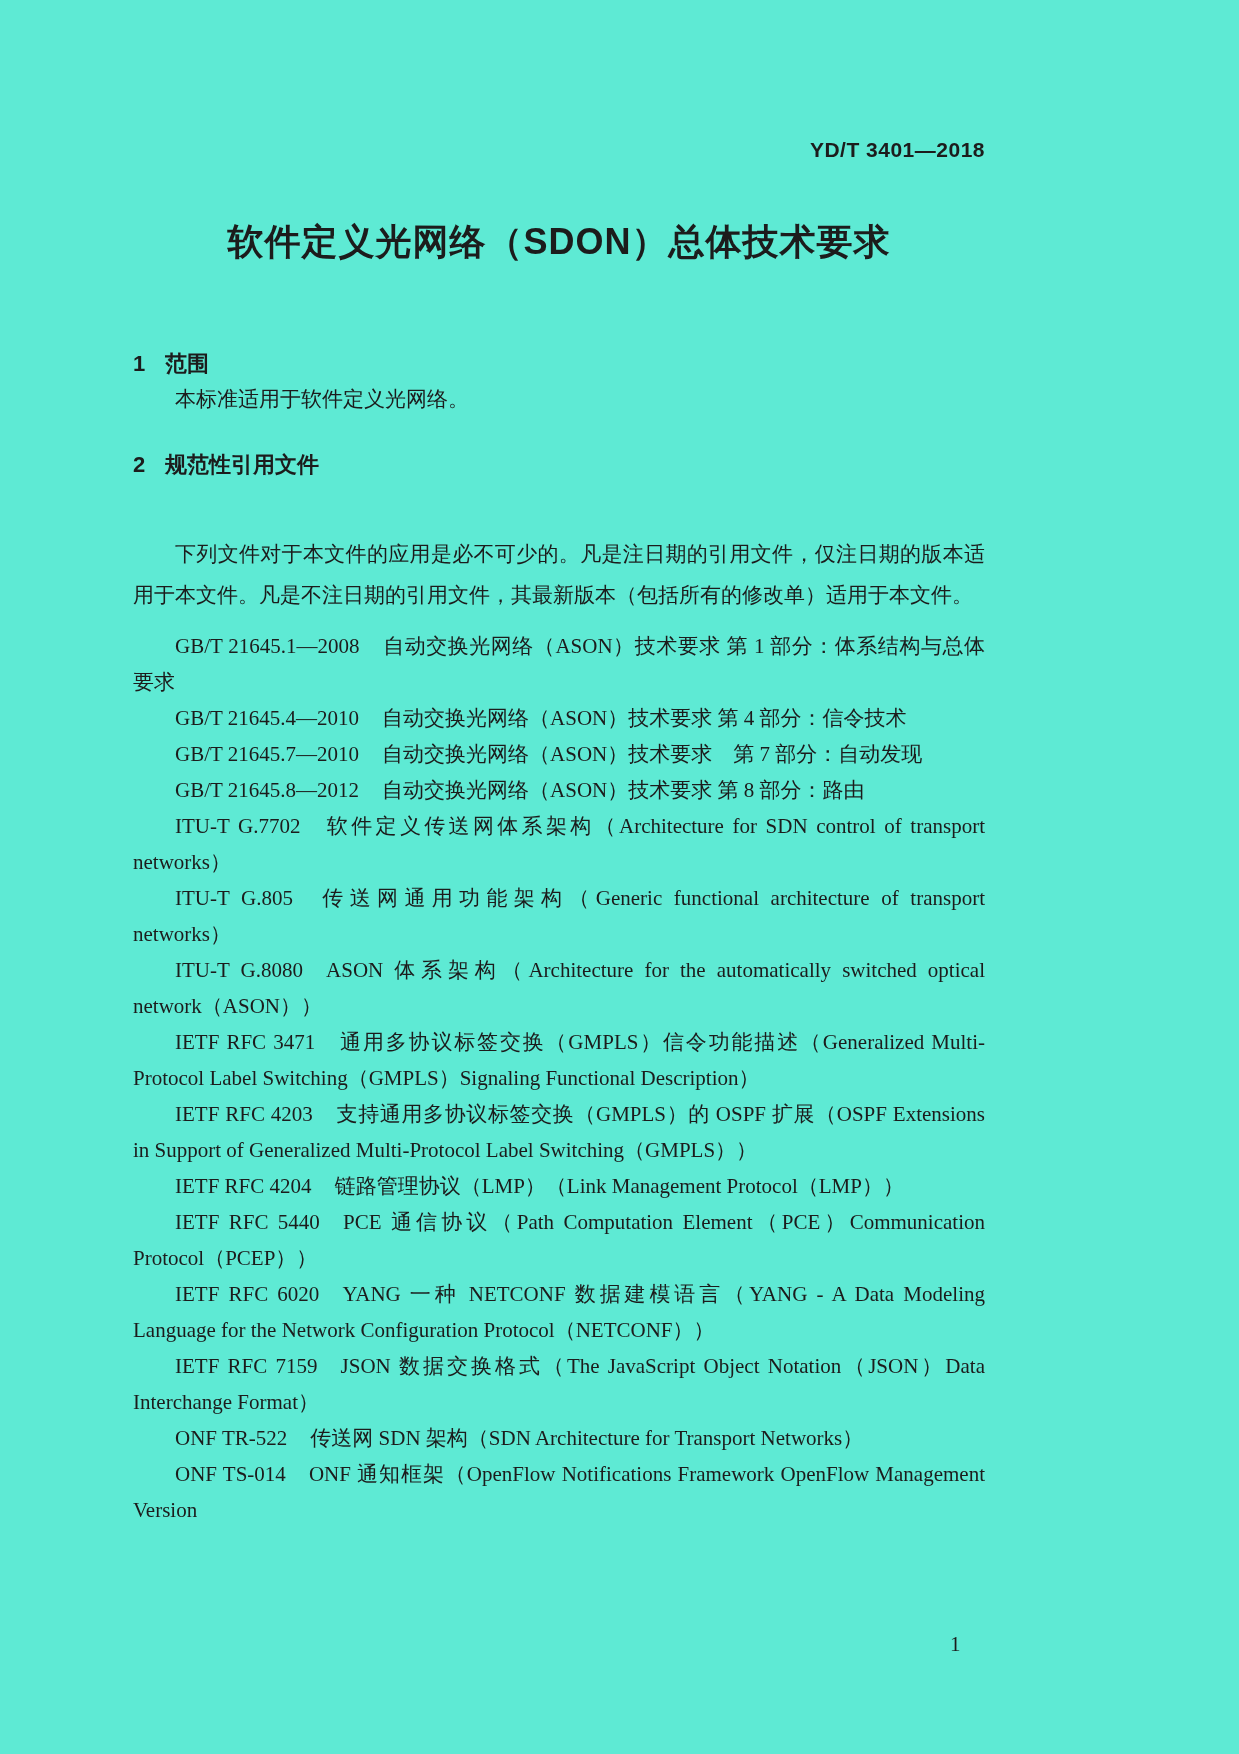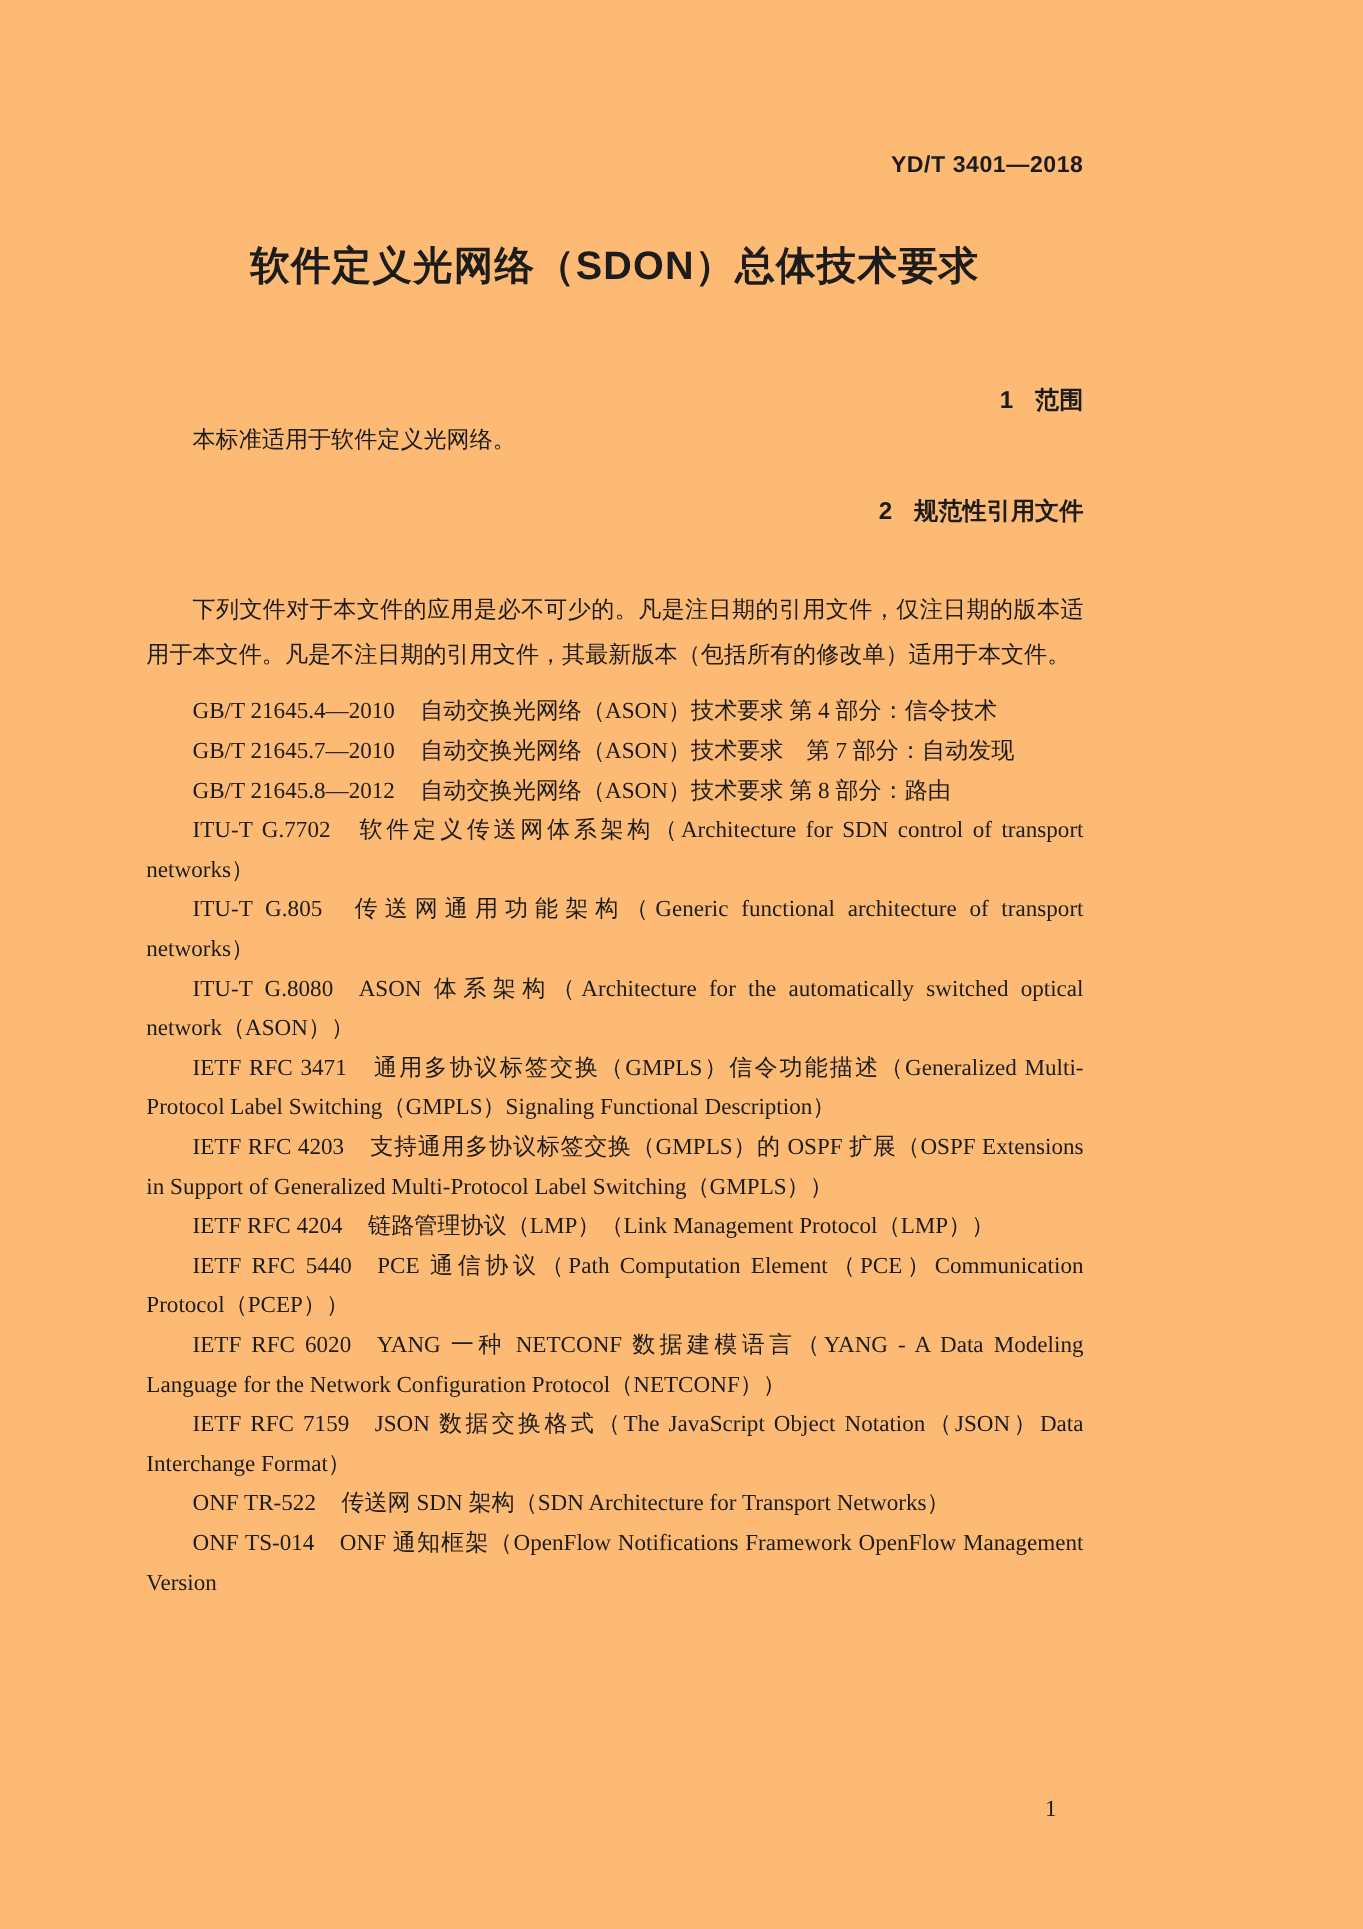--- a/index.html
+++ b/index.html
@@ -9,21 +9,21 @@
     background: #ffffff;
     color: #1c1c1c;
     font-family: "Liberation Serif", "DejaVu Serif", serif;
     position: relative;
     overflow: hidden;
   }
   .page {
     position: relative;
     width: 1239px;
     height: 1754px;
-    background: #fdba74;
+    background: #5eead4;
   }
   .content {
     position: absolute;
     left: 133px;
     top: 0;
     width: 852px;
   }
   .doc-code {
     margin-top: 138px;
     text-align: right;
@@ -38,21 +38,20 @@
     font-family: "Liberation Sans", "DejaVu Sans", sans-serif;
     font-weight: 700;
     font-size: 36px;
     letter-spacing: 1px;
   }
   .sec-heading {
     font-family: "Liberation Sans", "DejaVu Sans", sans-serif;
     font-weight: 700;
     font-size: 22px;
     margin: 0;
-    text-align: right;
   }
   .sec-heading .sec-num { margin-right: 0.9em; }
   .sec1 { margin-top: 82px; }
   .sec2 { margin-top: 30px; }
   .body-para {
     margin: 0;
     font-size: 21px;
     line-height: 41px;
     text-align: justify;
     text-indent: 2em;
@@ -94,20 +93,23 @@
 
     <p class="body-para">本标准适用于软件定义光网络。</p>
 
     <h2 class="sec-heading sec2">
       <span class="sec-num">2</span><span>规范性引用文件</span>
     </h2>
 
     <p class="body-para para-first">下列文件对于本文件的应用是必不可少的。凡是注日期的引用文件，仅注日期的版本适用于本文件。凡是不注日期的引用文件，其最新版本（包括所有的修改单）适用于本文件。</p>
 
     <div class="refs" id="ref-list">
+  <p class="ref">
+    <span class="ref-code">GB/T 21645.1—2008</span><span class="ref-desc">自动交换光网络（ASON）技术要求 第 1 部分：体系结构与总体要求</span>
+  </p>
 
   <p class="ref">
     <span class="ref-code">GB/T 21645.4—2010</span><span class="ref-desc">自动交换光网络（ASON）技术要求 第 4 部分：信令技术</span>
   </p>
 
   <p class="ref">
     <span class="ref-code">GB/T 21645.7—2010</span><span class="ref-desc">自动交换光网络（ASON）技术要求　第 7 部分：自动发现</span>
   </p>
 
   <p class="ref">

